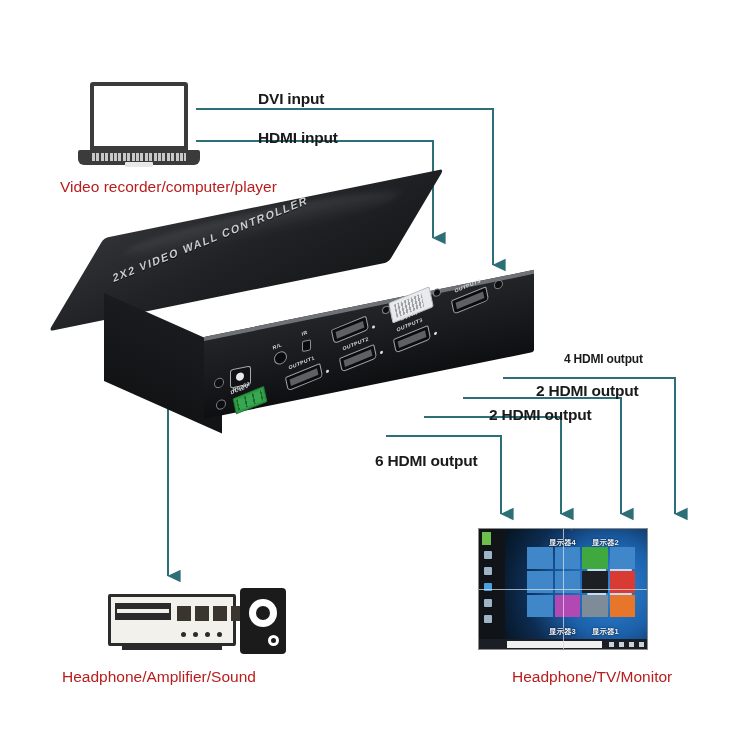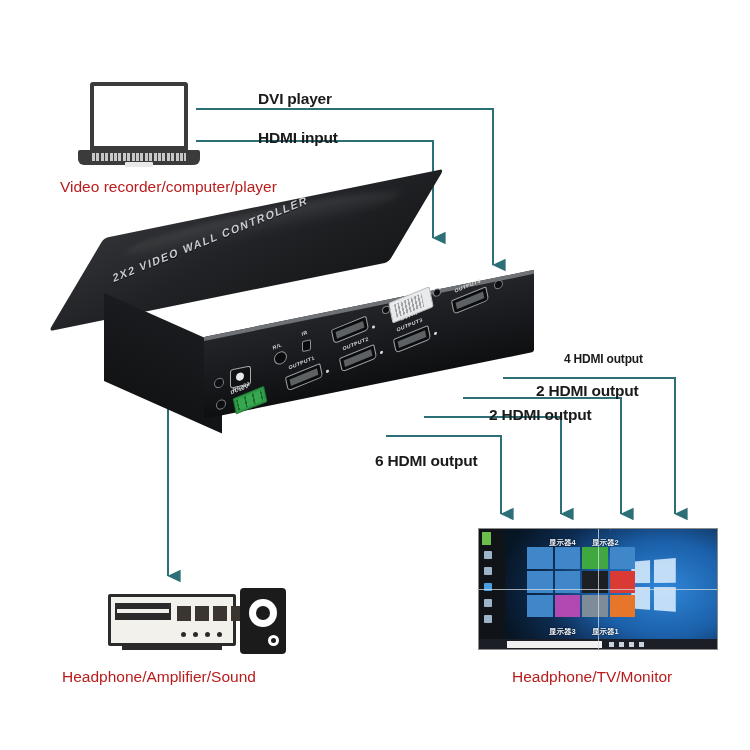--- a/index.html
+++ b/index.html
@@ -180,21 +180,21 @@
     position:absolute; left: 28px; top: 47px; width: 11px; height: 11px;
     border-radius:50%; background:#fff;
   }
   .spk-small::after {
     content:""; position:absolute; left:3px; top:3px; width:5px; height:5px;
     border-radius:50%; background:#1b1b1b;
   }
 
   
   #videowall {
-    position: absolute; left: 478px; top: 528px; width: 240px; height: 122px;
+    position: absolute; left: 478px; top: 528px; width: 170px; height: 122px;
     background: #0a1018; border: 1px solid #8c8c8c; box-sizing: border-box;
     overflow: hidden;
   }
   .vw-desktop {
     position:absolute; inset:0;
     background:
       radial-gradient(ellipse 70% 95% at 78% 50%, #2f86d8 0%, #1b5fa8 42%, #0d2c52 72%, #071625 100%),
       linear-gradient(90deg,#0a1018 0%, #0a1018 16%, #0d2238 40%, #123a63 100%);
   }
   .vw-rays {
@@ -288,21 +288,21 @@
   </svg>
 
   <div id="laptop">
     <div class="lt-screen"></div>
     <div class="lt-base"></div>
     <div class="lt-keys"></div>
     <div class="lt-pad"></div>
   </div>
   <div class="caption" style="left:60px; top:178px;">Video recorder/computer/player</div>
 
-  <div class="lbl" style="left:258px; top:90px; font-size:15.5px;">DVI player</div>
+  <div class="lbl" style="left:258px; top:90px; font-size:15.5px;">DVI input</div>
   <div class="lbl" style="left:258px; top:129px; font-size:15.5px;">HDMI input</div>
 
   <div id="device">
     <div class="dev-top">
       <div class="dev-top-sheen"></div>
     </div>
     <div class="dev-left"></div>
     <div class="dev-front">
       <div class="dev-front-edge"></div>
 

